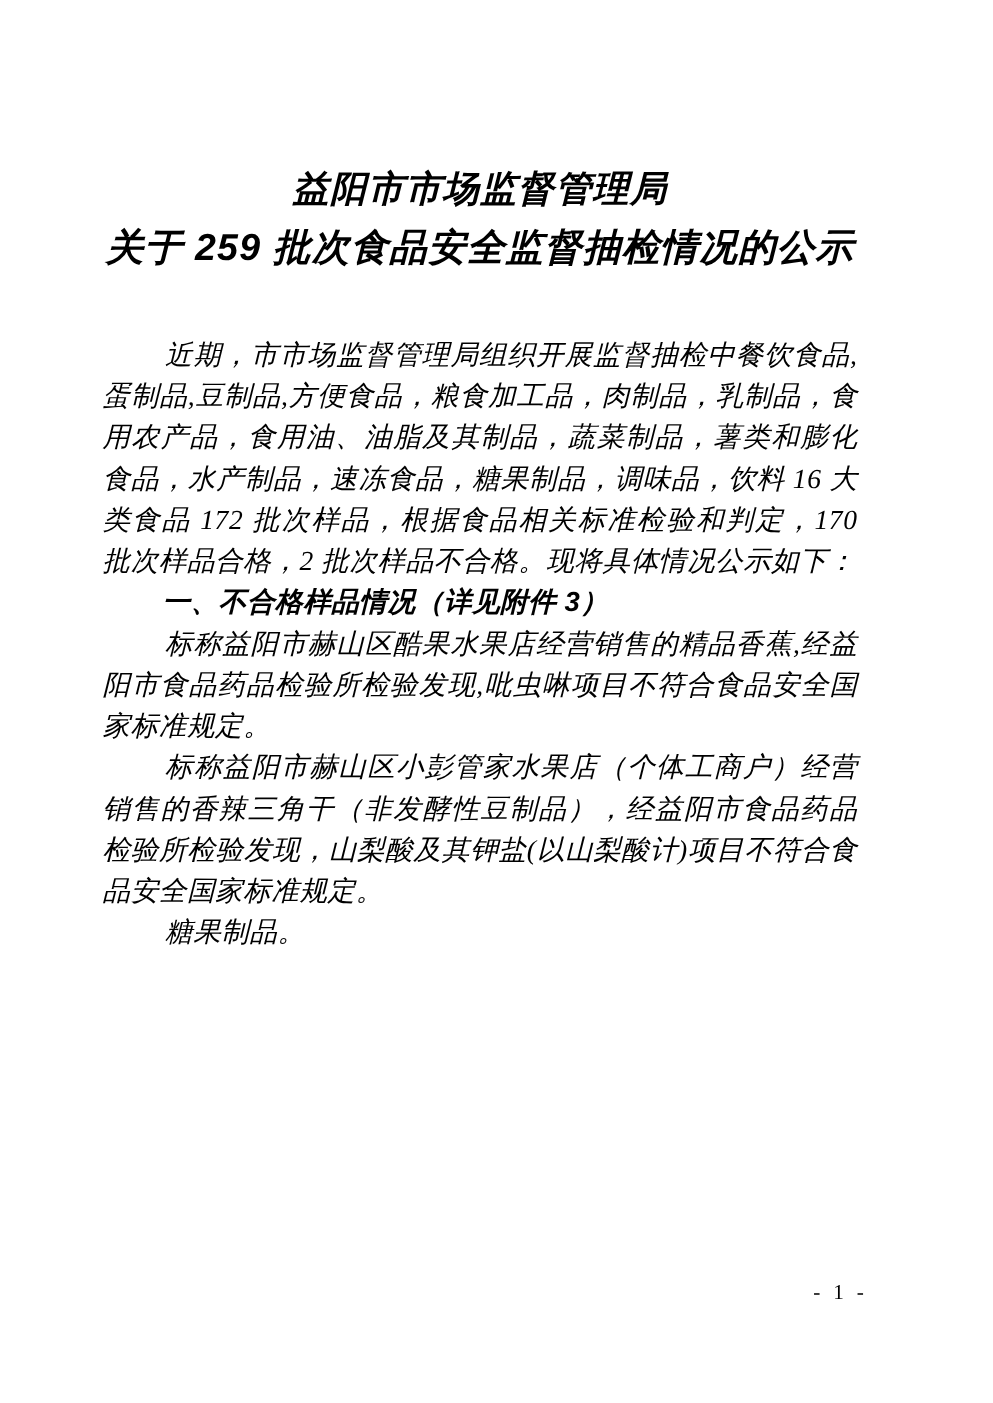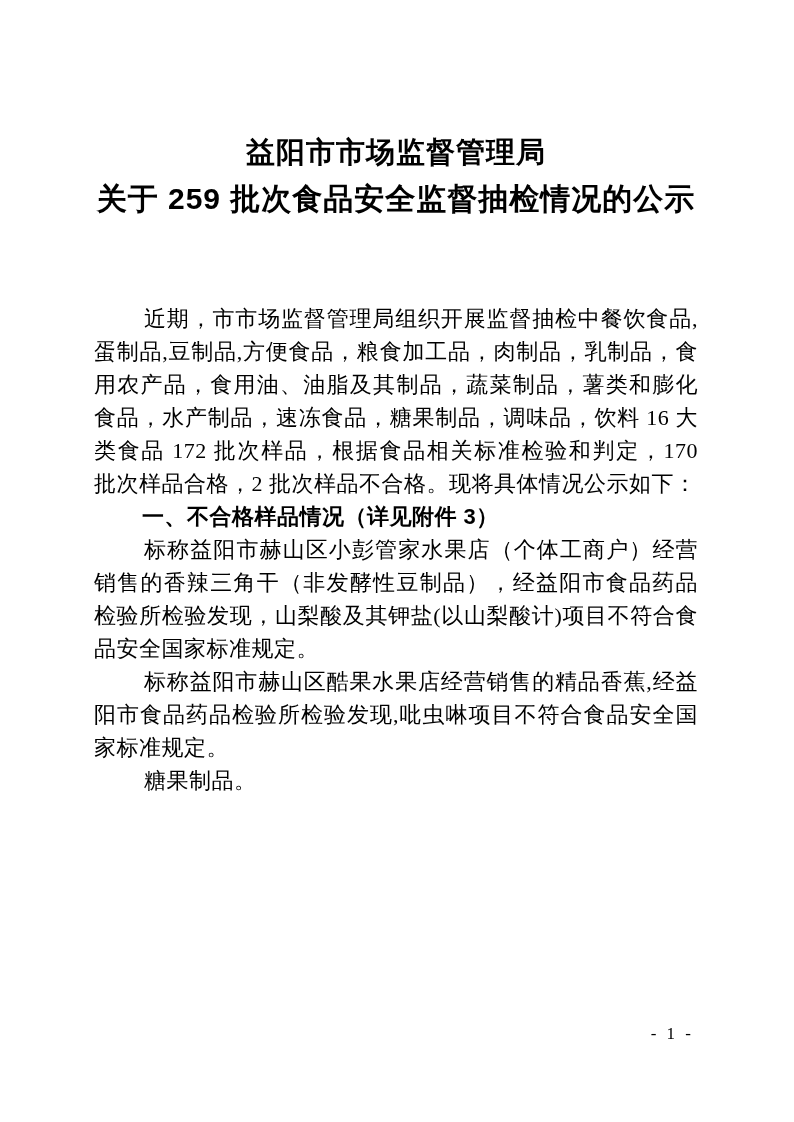--- a/index.html
+++ b/index.html
@@ -12,39 +12,40 @@
     width: 794px;
     height: 1122px;
     background: #ffffff;
     color: #000000;
     font-family: "Liberation Serif", "DejaVu Serif", serif;
     overflow: hidden;
   }
   .content {
     position: absolute;
     top: 134px;
-    left: 94px;
+    left: 82px;
     width: 604px;
+    font-style: italic;
   }
   .doc-title {
     margin: 0;
     font-family: "Liberation Sans", "DejaVu Sans", sans-serif;
     font-weight: 700;
     font-size: 29px;
     line-height: 37px;
     text-align: center;
     color: #000000;
     letter-spacing: 1px;
   }
   .doc-title.line2 {
     margin-top: 9px;
     font-size: 30px;
   }
   .body-text {
-    margin-top: 85px;
+    margin-top: 50px;
   }
   p.para {
     margin: 0;
     font-size: 22px;
     line-height: 33px;
     text-align: justify;
     text-indent: 50px;
     letter-spacing: 0.5px;
     word-break: break-all;
   }
@@ -77,23 +78,23 @@
     <h1 class="doc-title line1">益阳市市场监督管理局</h1>
 
     <h1 class="doc-title line2">关于 259 批次食品安全监督抽检情况的公示</h1>
 
     <div class="body-text">
 
       <p class="para">近期，市市场监督管理局组织开展监督抽检中餐饮食品,蛋制品,豆制品,方便食品，粮食加工品，肉制品，乳制品，食用农产品，食用油、油脂及其制品，蔬菜制品，薯类和膨化食品，水产制品，速冻食品，糖果制品，调味品，饮料 16 大类食品 172 批次样品，根据食品相关标准检验和判定，170 批次样品合格，2 批次样品不合格。现将具体情况公示如下：</p>
 
       <h2 class="section-heading">一、不合格样品情况（详见附件 3）</h2>
 
+      <p class="para">标称益阳市赫山区酷果水果店经营销售的精品香蕉,经益阳市食品药品检验所检验发现,吡虫啉项目不符合食品安全国家标准规定。</p>
+
       <p class="para">标称益阳市赫山区小彭管家水果店（个体工商户）经营销售的香辣三角干（非发酵性豆制品），经益阳市食品药品检验所检验发现，山梨酸及其钾盐(以山梨酸计)项目不符合食品安全国家标准规定。</p>
-
-      <p class="para">标称益阳市赫山区酷果水果店经营销售的精品香蕉,经益阳市食品药品检验所检验发现,吡虫啉项目不符合食品安全国家标准规定。</p>
 
 
 
       <p class="para">糖果制品。</p>
 
     </div>
   </div>
 
   <div class="page-number">- 1 -</div>
 </div>

